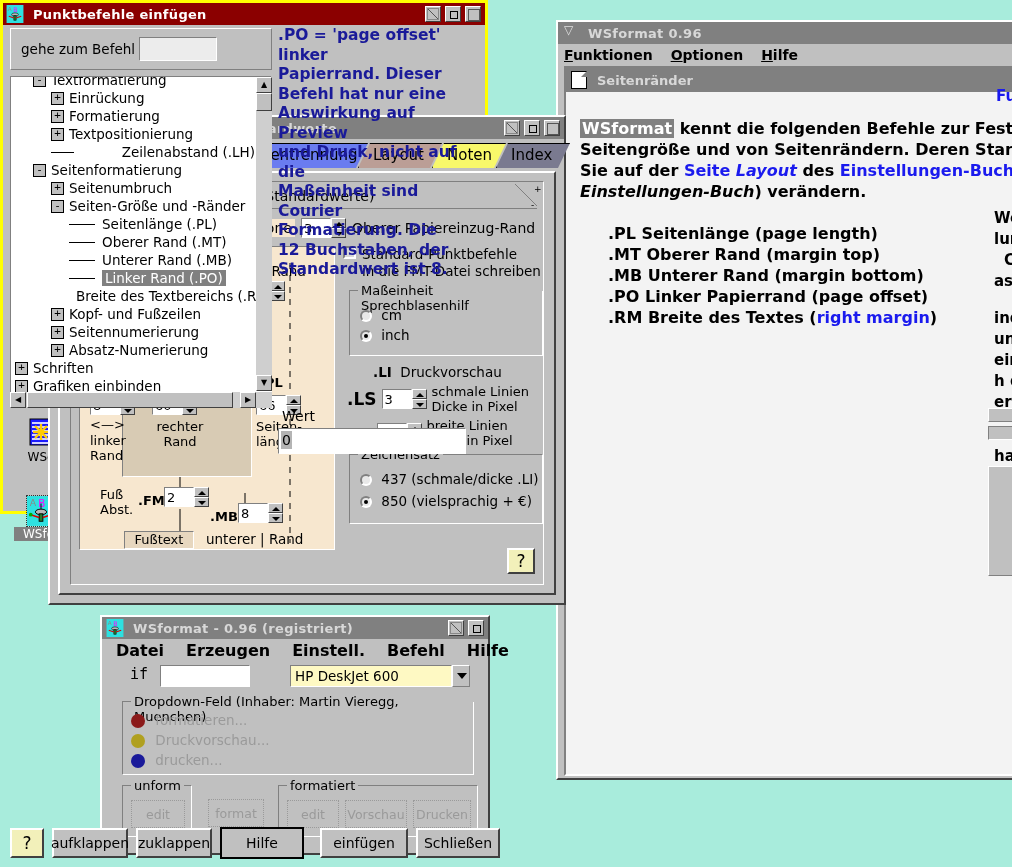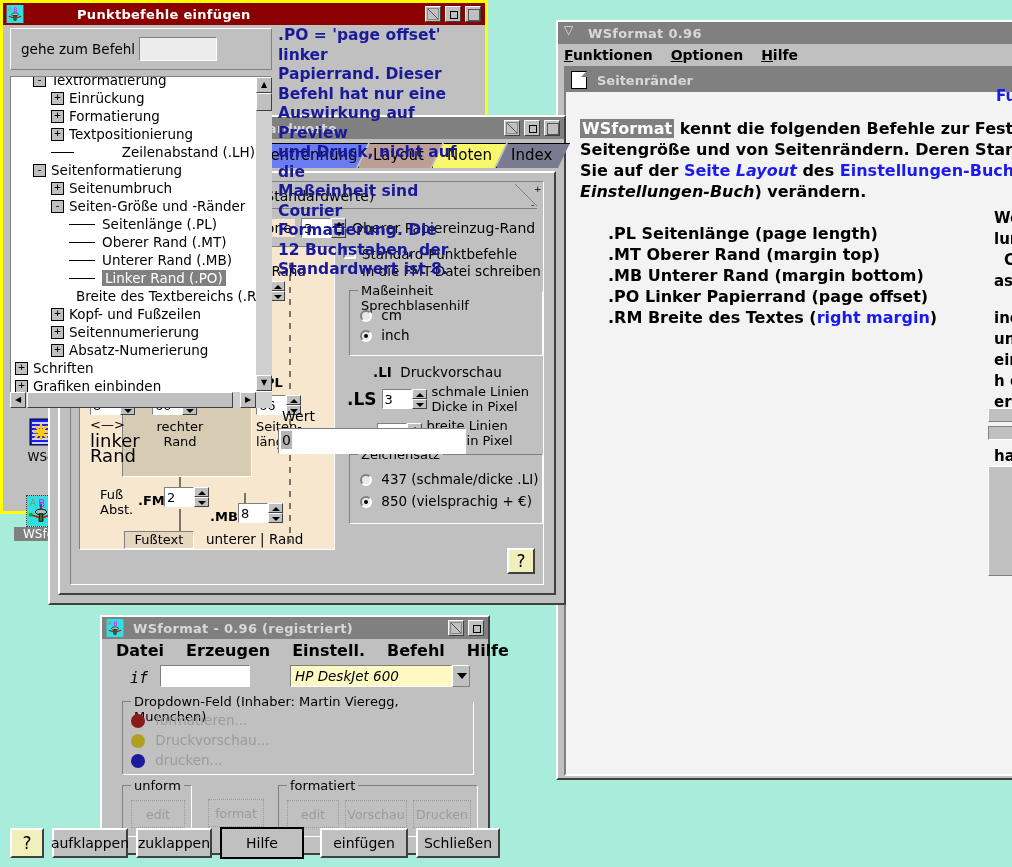--- a/index.html
+++ b/index.html
@@ -21,21 +21,21 @@
   #desk-ico-wse { position:absolute; left:18px; top:418px; width:46px; text-align:center; }
   #desk-ico-wsf { position:absolute; left:14px; top:495px; width:54px; text-align:center; }
   .ico-glyph { width:30px; height:32px; margin:0 auto; position:relative; }
   .ico-label { font-size:12px; color:#000; font-family:"DejaVu Sans", sans-serif;
                line-height:14px; white-space:nowrap; overflow:hidden; }
   .ico-label.sel { background:#808080; color:#fff; }
 
   
   .tbar { height:22px; display:flex; align-items:center; }
   .tbar-grey { background:#808080; }
-  .tbar-red  { background:#8b0000;gap:44px; }
+  .tbar-red  { background:#8b0000; }
   .tbar-title { color:#d8d8d8; font-weight:bold; font-size:13px; padding-left:8px;
                 letter-spacing:0.3px; }
   .tbar-red .tbar-title { color:#ffffff; }
   .tb-btns { margin-left:auto; display:flex; gap:4px; padding-right:4px; }
   .tb-btn { width:16px; height:16px; background:#c0c0c0;
             border:1px solid; border-color:#fff #404040 #404040 #fff;
             position:relative; }
   .tb-btn.sm::after { content:""; position:absolute; left:4px; top:4px; width:6px; height:6px;
             border:1px solid #000; }
   .tb-btn.lg::after { content:""; position:absolute; left:2px; top:2px; width:10px; height:10px;
@@ -348,21 +348,21 @@
 
         <div style="position:absolute; left:12px; top:128px; font-size:13px; font-weight:bold;">.PO</div>
         <div class="spin" style="position:absolute; left:10px; top:148px;">
           <input value="8" style="">
           <div class="arrows">
               <div></div>
               <div></div>
             </div>
         </div>
         <div style="position:absolute; left:10px; top:170px; font-size:13px;">&lt;—&gt;</div>
-        <div style="position:absolute; left:10px; top:186px; font-size:18px; line-height:15px;">
+        <div style="position:absolute; left:10px; top:186px; font-size:13px; line-height:15px;">
           <div>linker</div>
           <div>Rand</div>
         </div>
 
         <div style="position:absolute; left:90px; top:128px; font-size:13px; font-weight:bold;">.RM</div>
         <div class="spin" style="position:absolute; left:72px; top:148px;">
           <input value="60" style="">
           <div class="arrows">
               <div></div>
               <div></div>
@@ -510,21 +510,21 @@
     </div>
   </div>
   <div class="menubar" style="font-size:16px; gap:22px; padding-left:14px; font-weight:bold;">
     <span>Datei</span>
     <span>Erzeugen</span>
     <span>Einstell.</span>
     <span>Befehl</span>
     <span>Hilfe</span>
   </div>
   <div style="position:absolute; left:4px; top:48px; right:4px; bottom:4px;">
-    <div style="display:flex; align-items:flex-end; gap:12px; padding-left:24px;font-style:italic;">
+    <div style="display:flex; align-items:flex-start; gap:12px; padding-left:24px;">
       <span style="font-family:'DejaVu Sans Mono',monospace; font-size:15px;">if</span>
       <div class="thin-in" style="width:90px; height:22px; background:#fff;" title=""></div>
       <div style="display:flex; margin-left:28px;">
         <div class="thin-in" style="width:162px; height:22px; background:#fef9c3; font-size:13.5px; padding:2px 4px;">HP DeskJet 600</div>
         <div class="thin-out" style="width:18px; height:22px; background:#c0c0c0; position:relative;">
           <span style="position:absolute;left:4px;top:7px;border-left:5px solid transparent;border-right:5px solid transparent;border-top:6px solid #000;"></span>
         </div>
       </div>
     </div>
 

